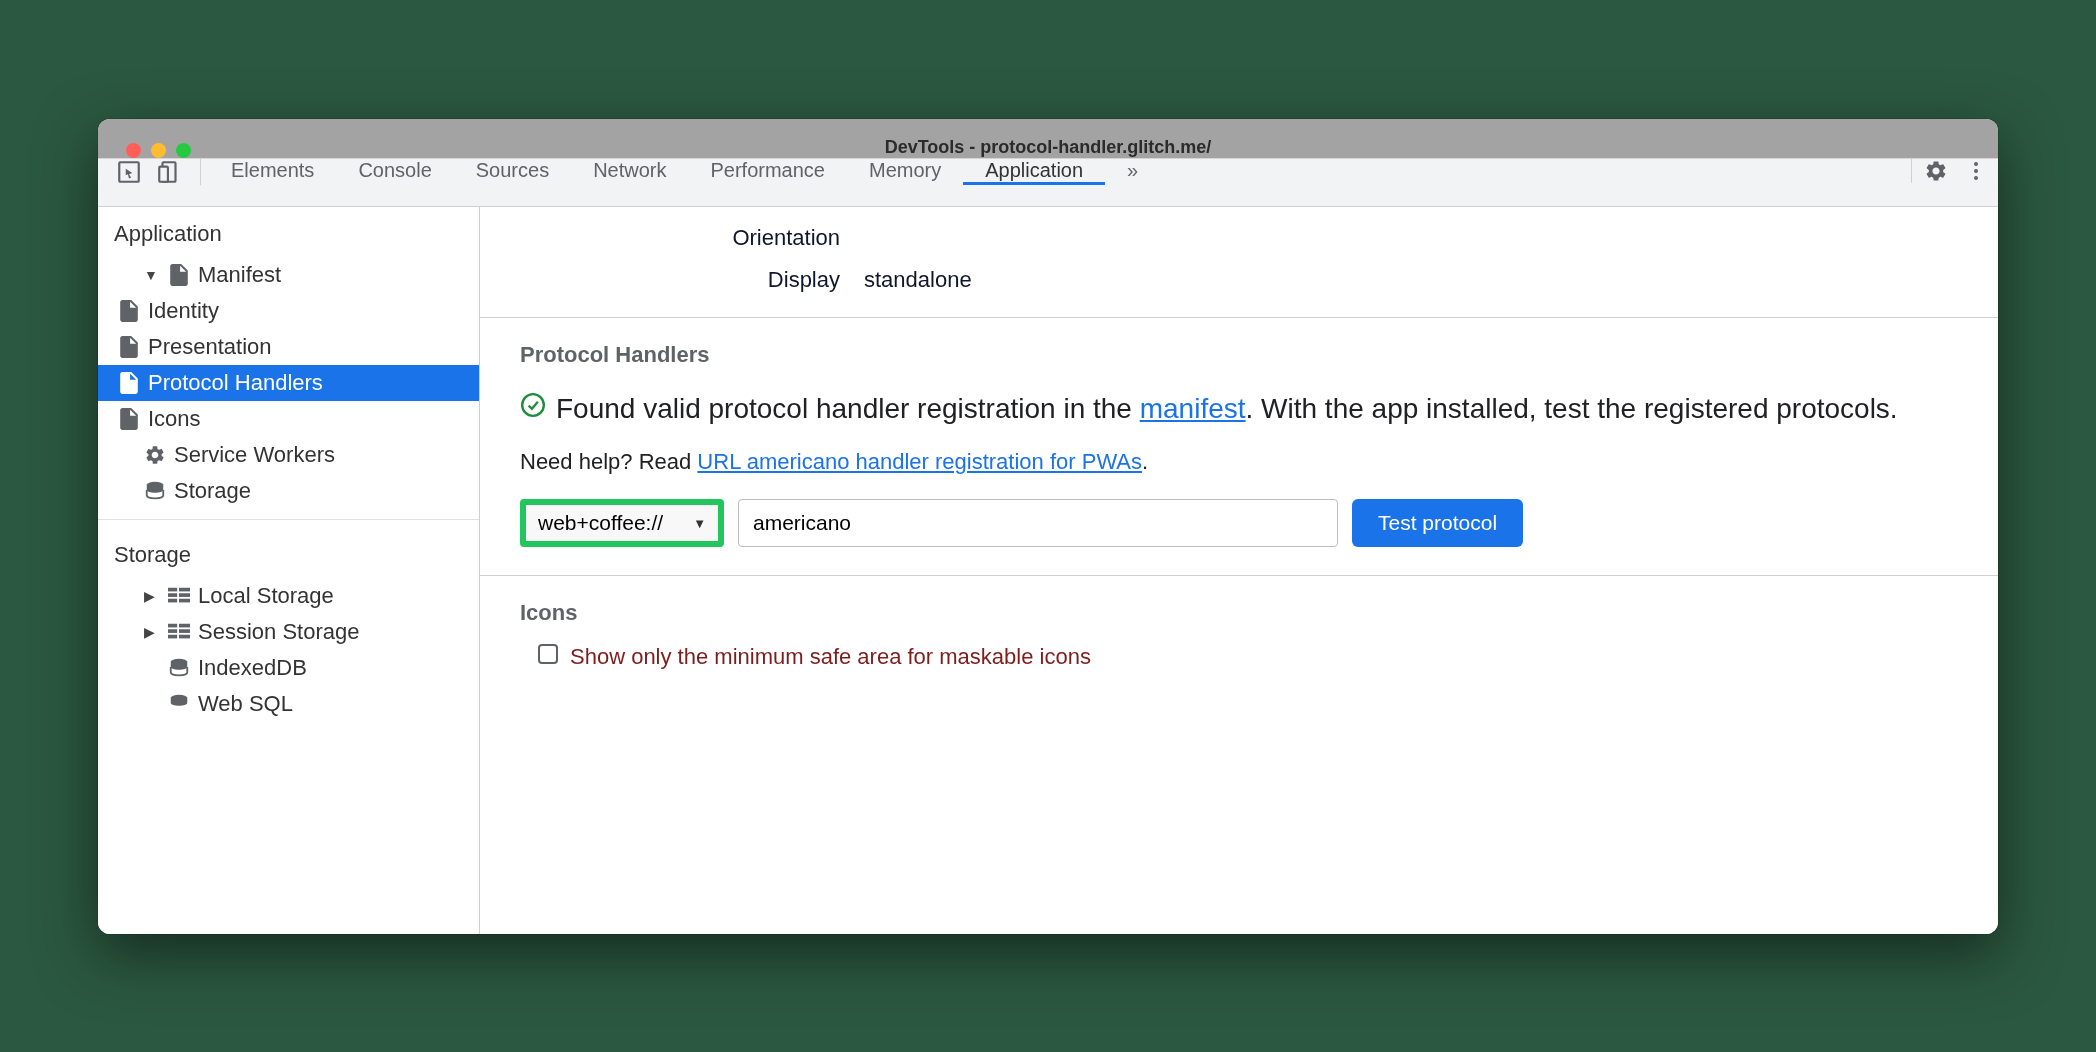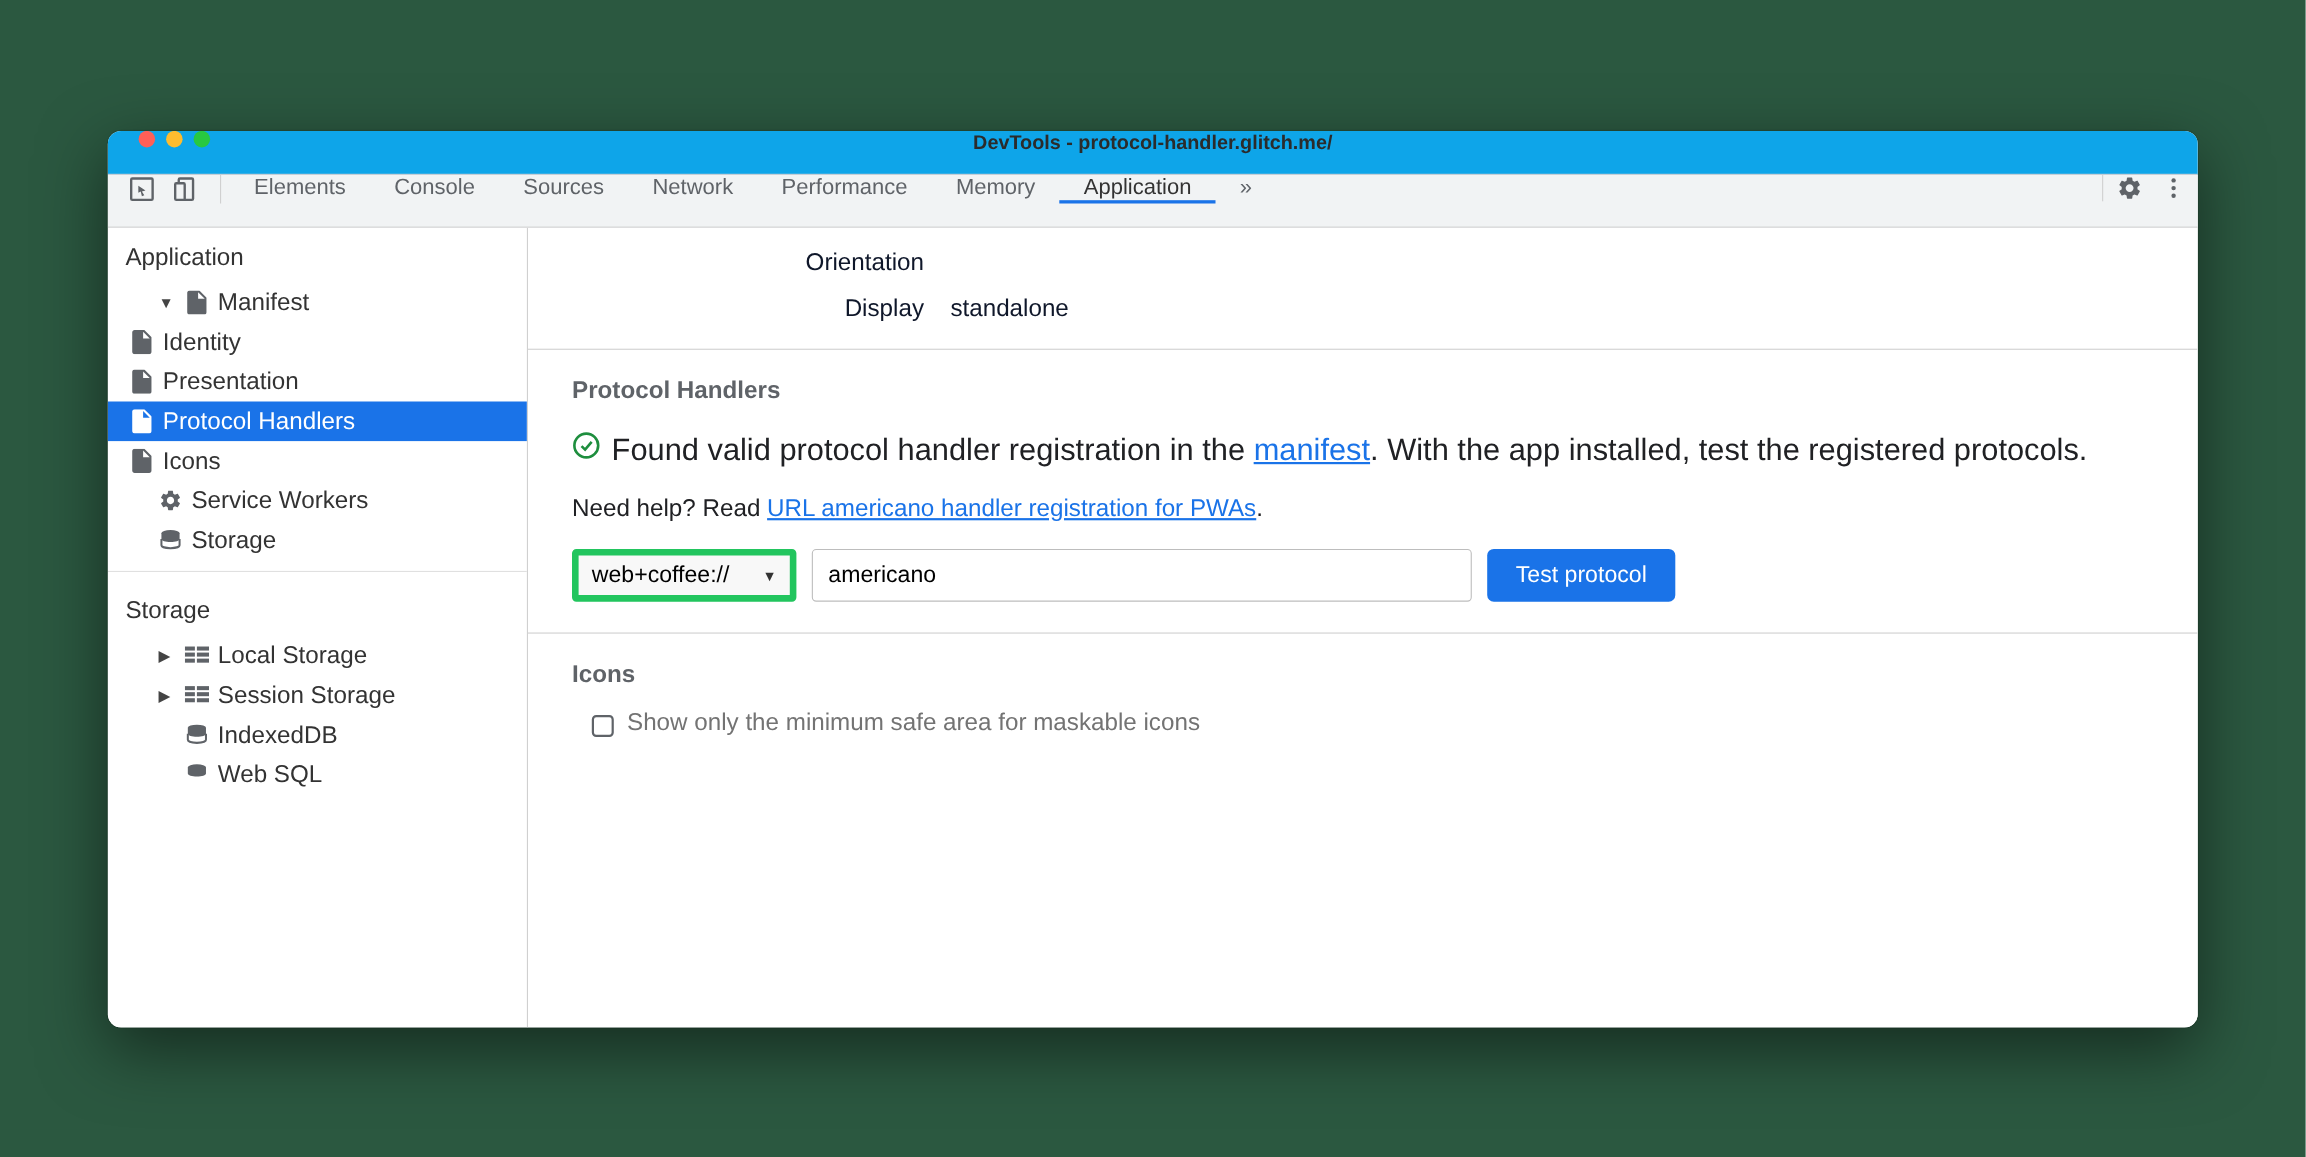--- a/index.html
+++ b/index.html
@@ -17,24 +17,24 @@
   height: 815px;
   background: #fff;
   border-radius: 12px;
   box-shadow: 0 20px 60px rgba(0,0,0,0.5), 0 0 0 1px rgba(0,0,0,0.1);
   overflow: hidden;
   display: flex;
   flex-direction: column;
 }
 .titlebar {
   height: 40px;
-  background: #0ea5e9;
+  background: #a3a3a3;
   border-bottom: 1px solid #d9d3d5;
   display: flex;
-  align-items: flex-start;
+  align-items: flex-end;
   padding: 0 28px;
   position: relative;
 }
 .traffic-lights { display: flex; gap: 10px; align-items: center; }
 .tl { width: 15px; height: 15px; border-radius: 50%; }
 .tl.red { background: #ff5f57; }
 .tl.yellow { background: #febc2e; }
 .tl.green { background: #28c840; }
 .titlebar-title {
   position: absolute;
@@ -209,24 +209,24 @@
   background: #1a73e8;
   color: #fff;
   font-size: 21px;
   font-weight: 400;
   padding: 0 26px;
   border-radius: 6px;
   cursor: pointer;
 }
 .checkbox-row {
   display: flex;
-  align-items: flex-end;
+  align-items: flex-start;
   gap: 12px;
   font-size: 22px;
-  color: #737373;
+  color: #7f1d1d;
   padding-left: 18px;
 }
 .checkbox {
   width: 20px;
   height: 20px;
   border: 2px solid #5f6368;
   border-radius: 4px;
   background: #fff;
 }
 </style>

